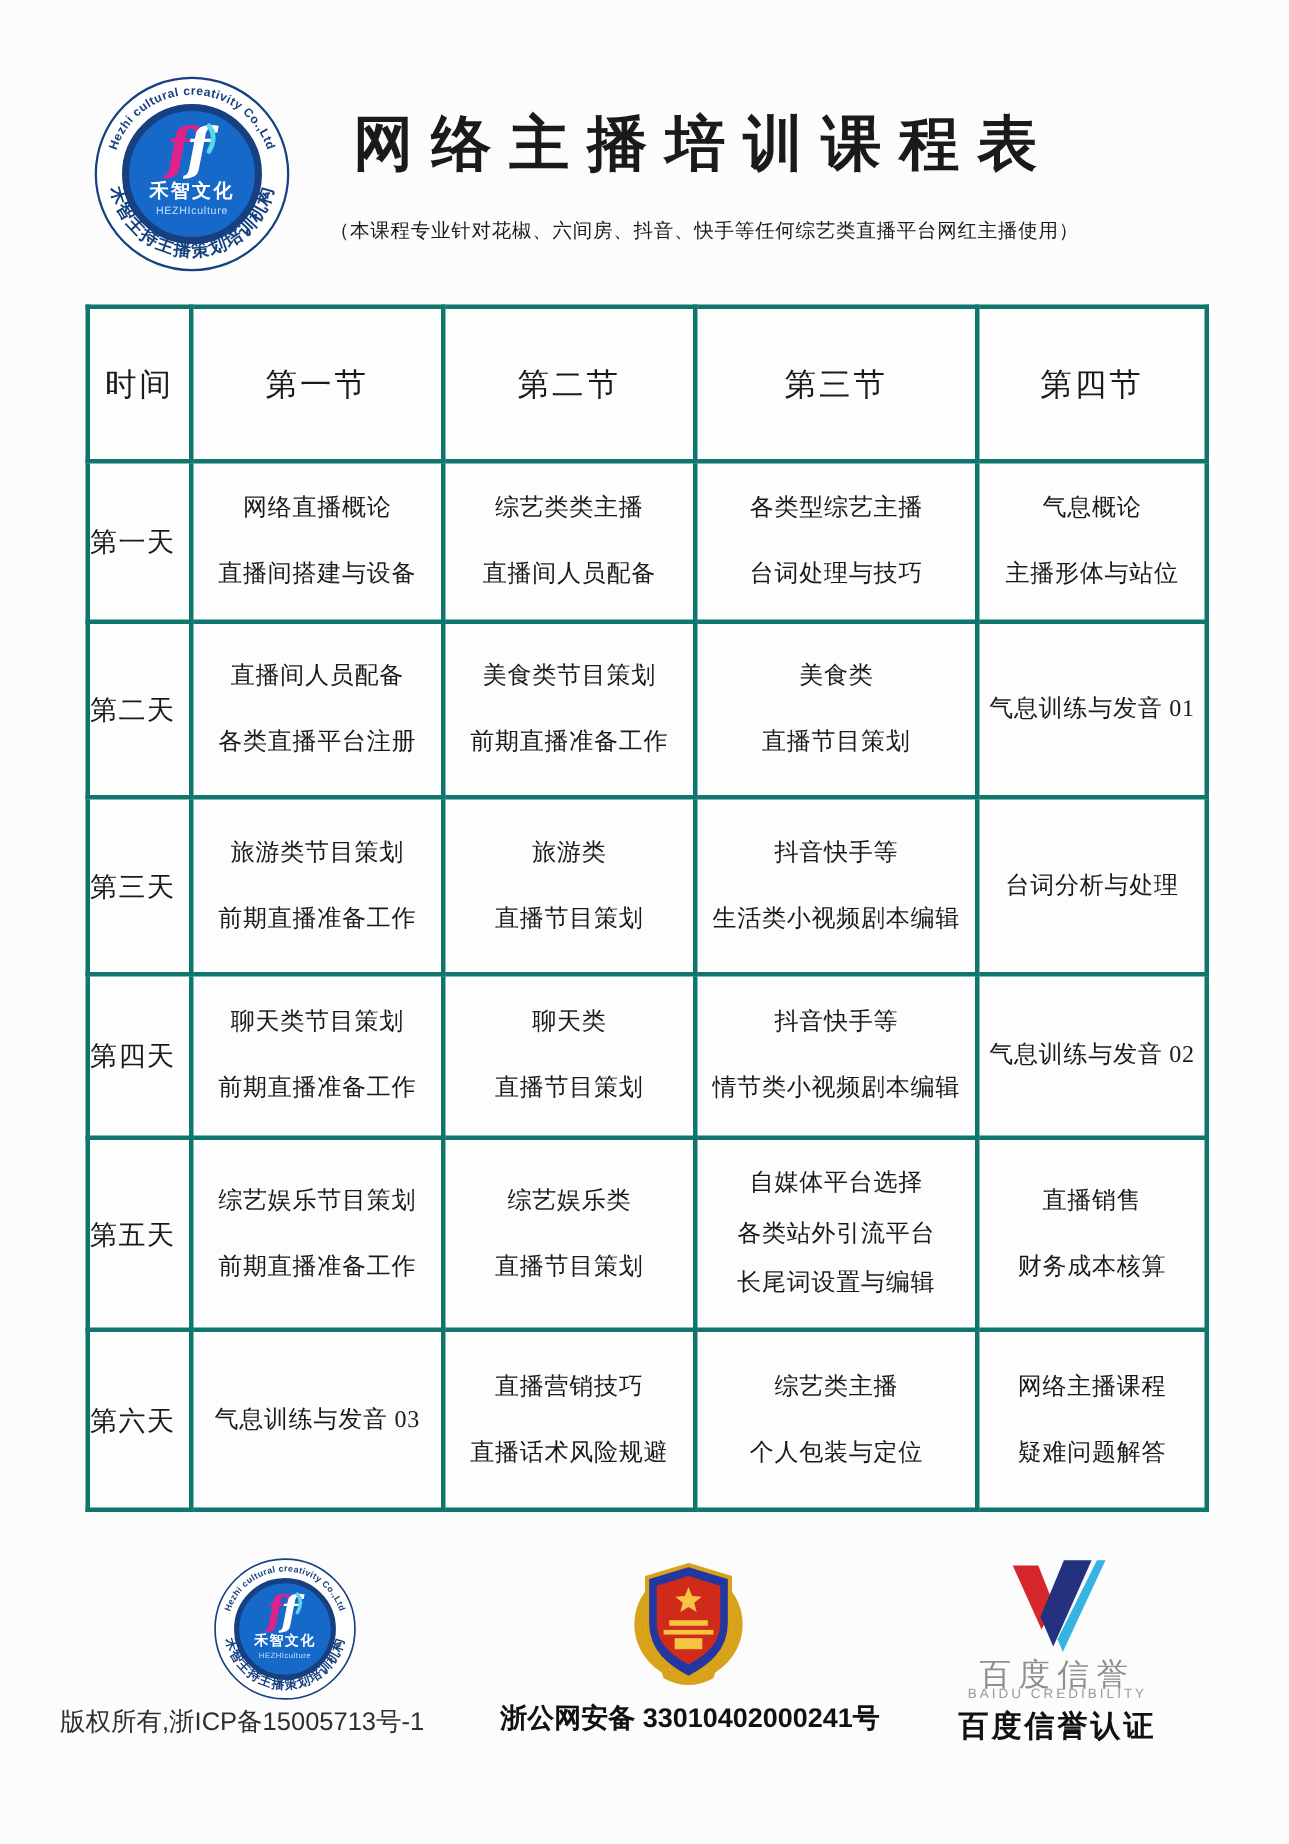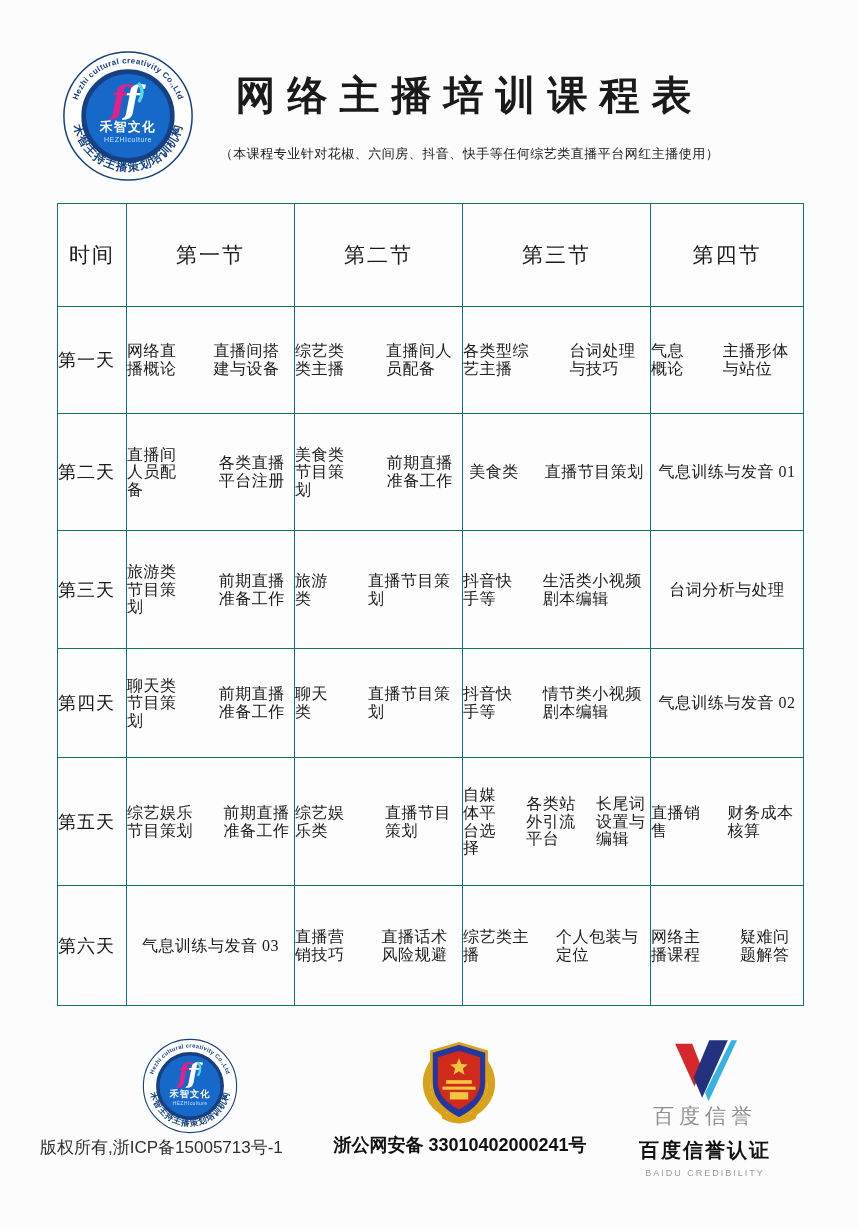--- a/index.html
+++ b/index.html
@@ -15,28 +15,28 @@
     font-size:40px;font-weight:bold;letter-spacing:12px;
     font-family:"Liberation Serif","DejaVu Serif",serif;
   }
   .page-subtitle{margin-top:22px;font-size:13px;letter-spacing:0.5px;}
   
   table.schedule{
     position:absolute;left:57px;top:203px;width:746px;
     border-collapse:collapse;table-layout:fixed;
   }
   table.schedule td,table.schedule th{
-    border:1px solid #0f766e;padding:0;vertical-align:middle;
+    border:3px solid #0f766e;padding:0;vertical-align:middle;
     font-weight:normal;background:#fdfdfd;margin-left:43px;
   }
   table.schedule thead tr{height:103px;}
   .col-head{font-size:21px;letter-spacing:2px;}
   .day-cell{font-size:18px;letter-spacing:1px;}
   .course-cell .cell-inner{
-    display:flex;flex-direction:row;justify-content:center;align-items:center;
+    display:flex;flex-direction:column;justify-content:center;align-items:center;
     gap:26px;height:100%;
   }
   .course-cell.lines-3 .cell-inner{gap:16px;}
   .course-line{font-size:16px;line-height:1.1;letter-spacing:0.5px;}
   
   .footer-logo{position:absolute;left:142px;top:1038px;width:96px;height:96px;}
   .copyright-text{
     position:absolute;left:40px;top:1136px;width:300px;text-align:left;
     font-family:"Liberation Sans","DejaVu Sans",sans-serif;
     font-size:17px;color:#2e2e2e;font-weight:500;
@@ -47,21 +47,21 @@
     font-family:"Liberation Sans","DejaVu Sans",sans-serif;
     font-size:18px;font-weight:bold;color:#111;
   }
   .baidu-logo{position:absolute;left:668px;top:1038px;width:74px;height:64px;}
   .baidu-title{
     position:absolute;left:615px;top:1102px;width:180px;text-align:center;
     font-family:"Liberation Sans","DejaVu Sans",sans-serif;
     font-size:21px;color:#8f8f8f;letter-spacing:5px;
   }
   .baidu-sub{
-    position:absolute;left:615px;top:1168px;width:180px;text-align:center;
+    position:absolute;left:615px;top:1124px;width:180px;text-align:center;
     font-family:"Liberation Sans","DejaVu Sans",sans-serif;
     font-size:9px;color:#9a9a9a;letter-spacing:2px;
   }
   .baidu-cert{
     position:absolute;left:615px;top:1137px;width:180px;text-align:center;
     font-family:"Liberation Sans","DejaVu Sans",sans-serif;
     font-size:20px;font-weight:bold;color:#111;letter-spacing:2px;
   }
   .svg-defs{position:absolute;width:0;height:0;overflow:hidden;}
 </style>

